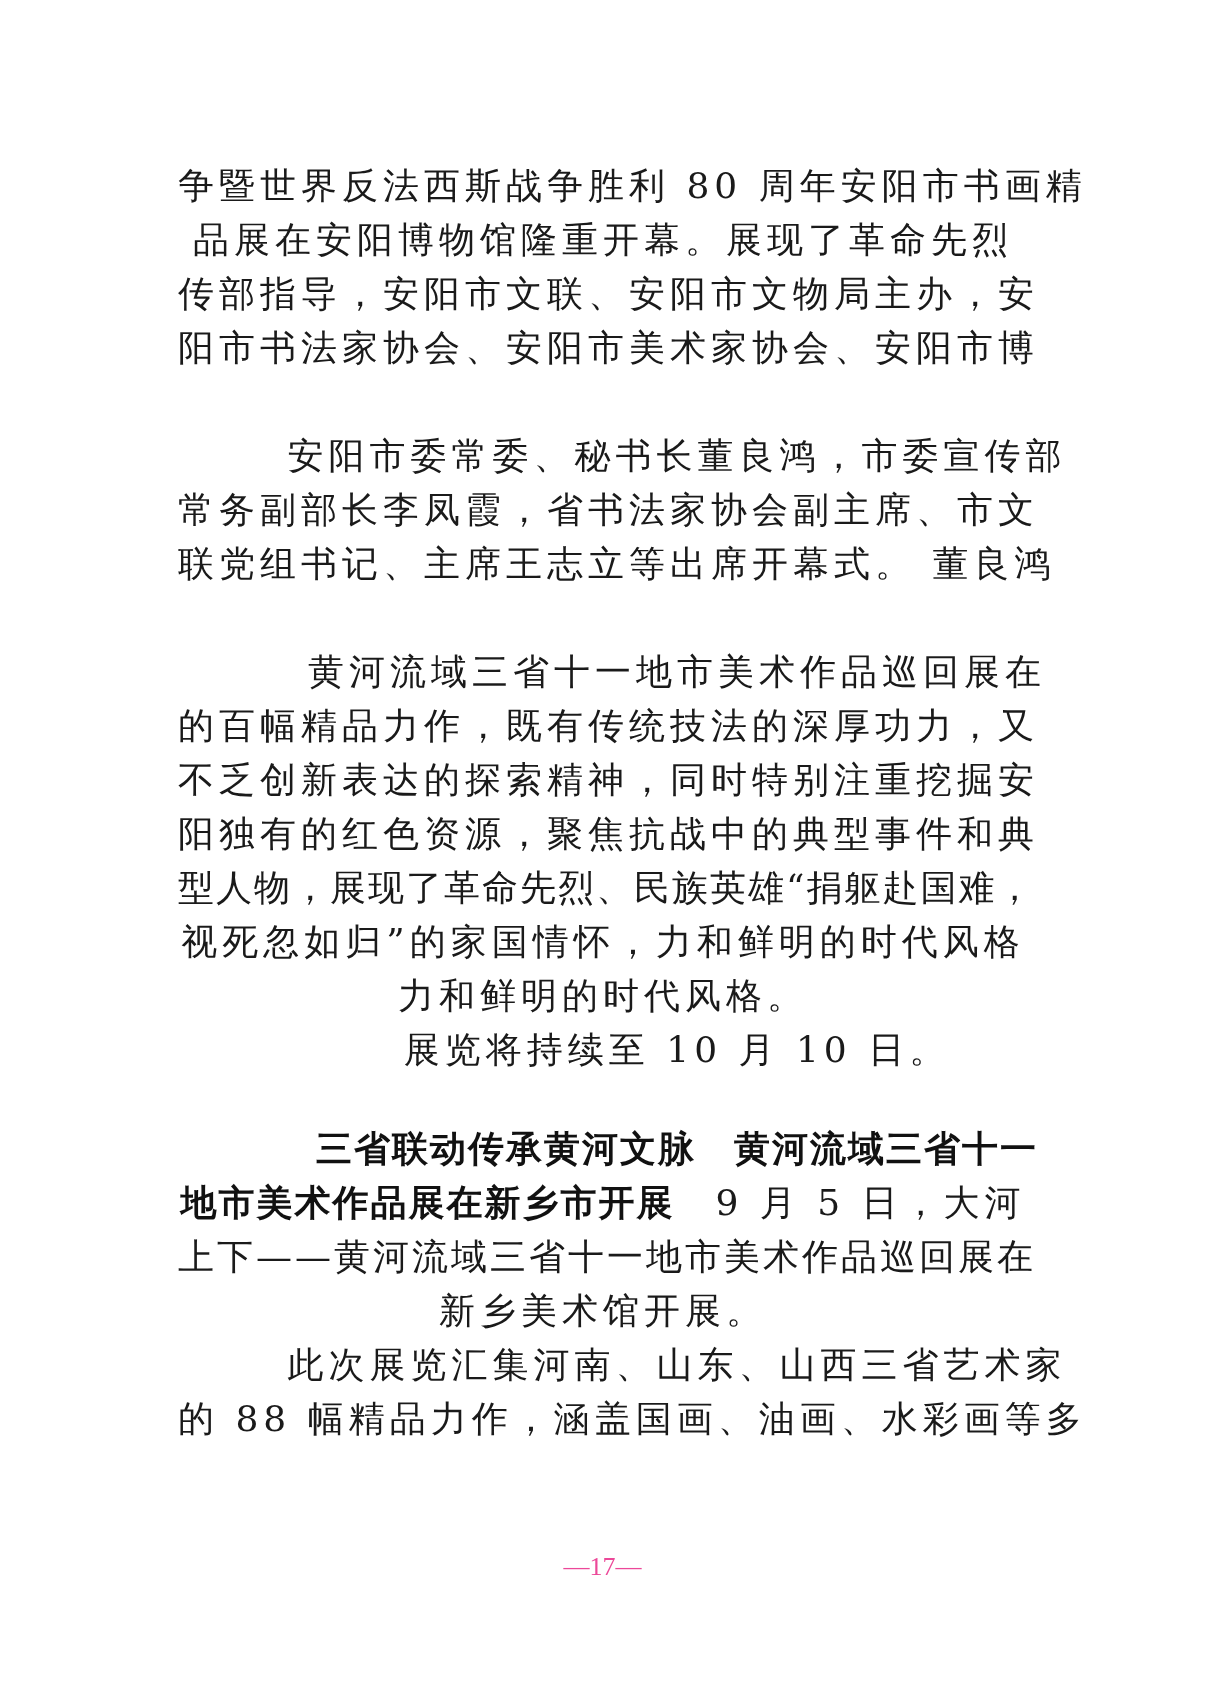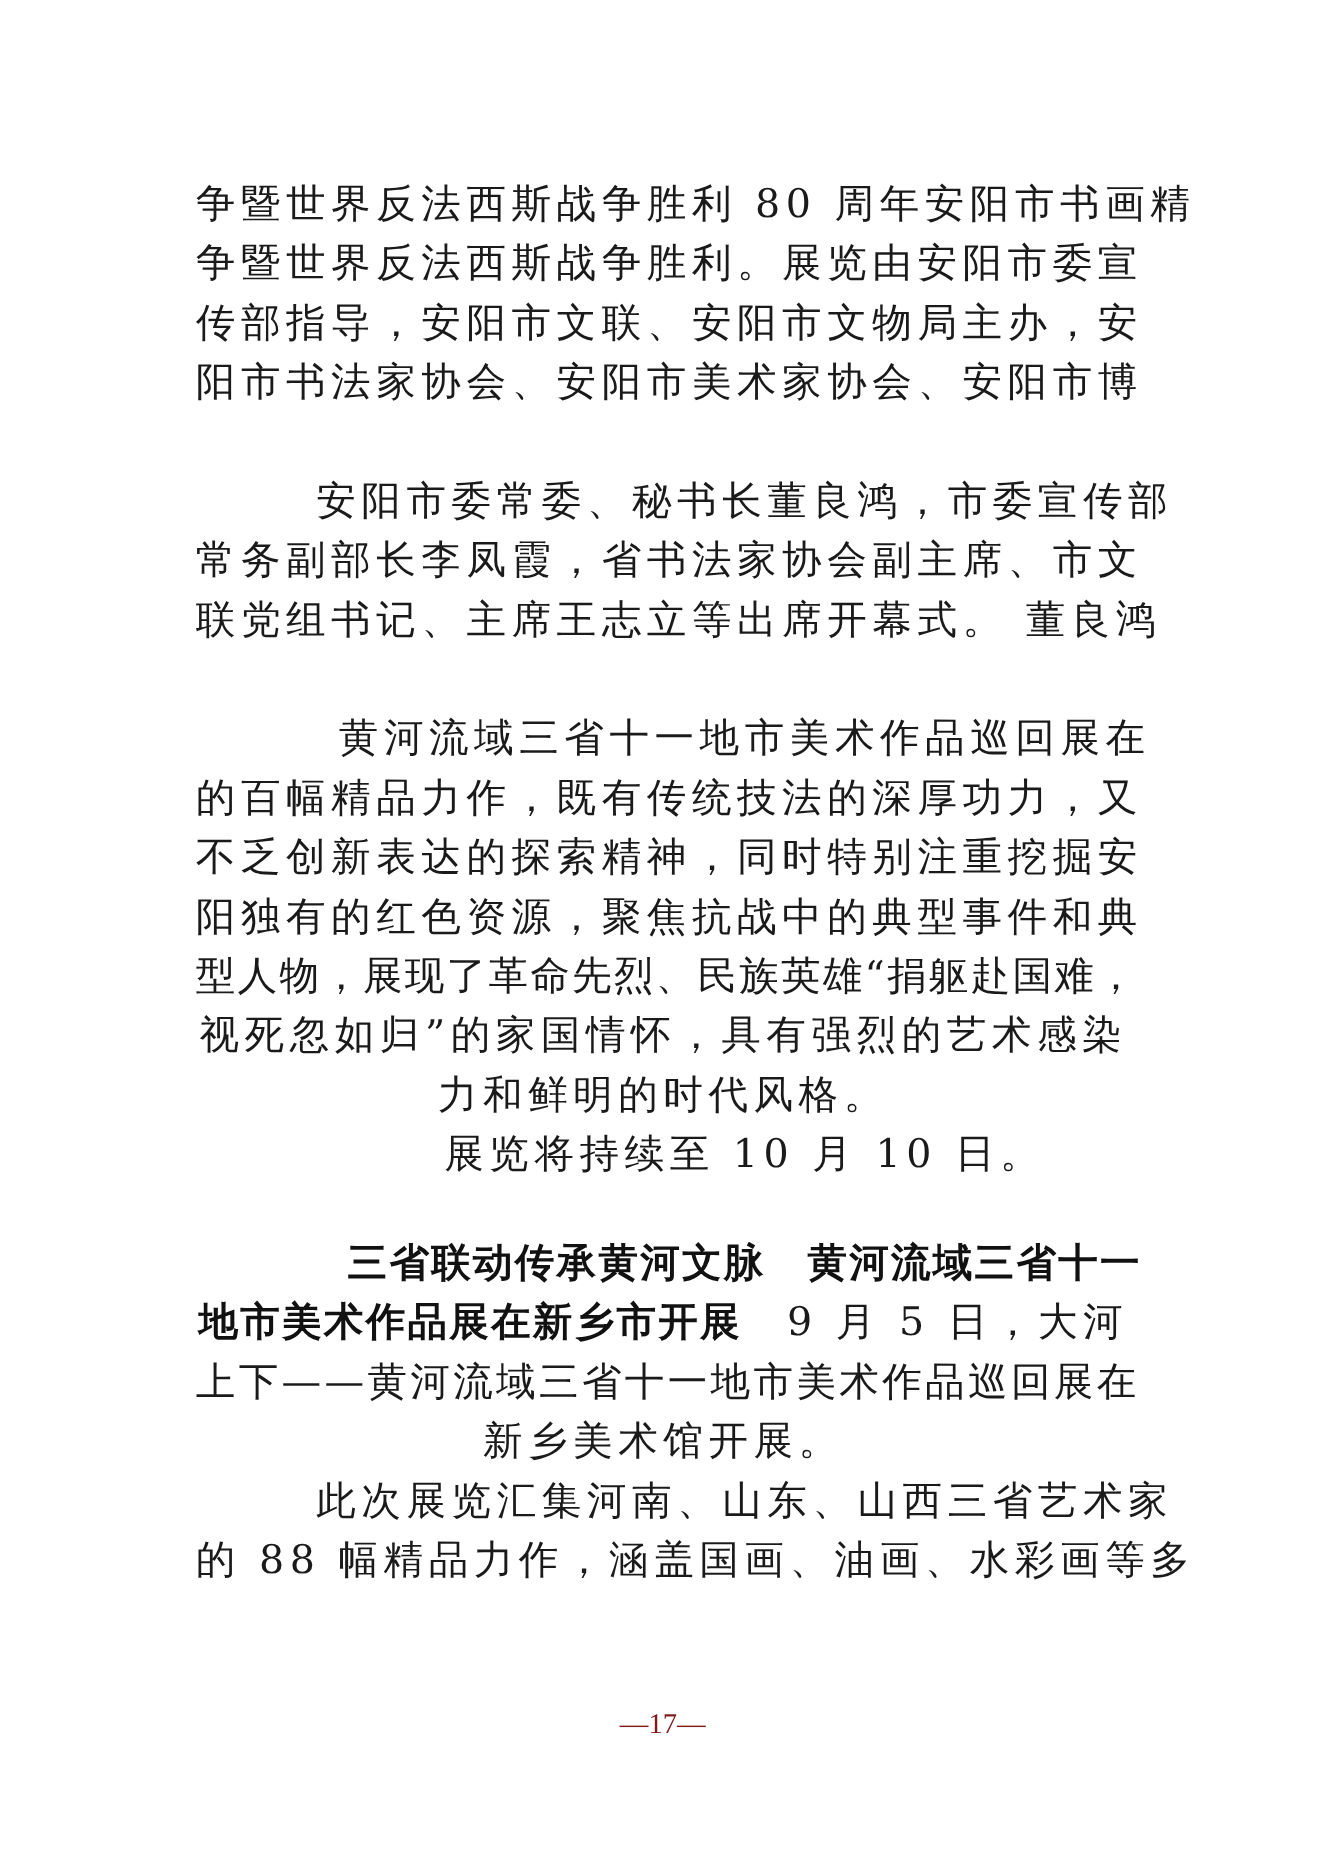--- a/index.html
+++ b/index.html
@@ -9,43 +9,43 @@
     position: absolute; left: 178px; width: 850px;
     font-family: "DejaVu Serif", "Liberation Serif", serif;
     font-size: 36px; line-height: 48px; color: #1a1a1a;
     white-space: nowrap; letter-spacing: 5px; text-align: center;
   }
   .line.indent { left: 252px; }
   .bold { font-family: "DejaVu Sans", "Liberation Sans", sans-serif; font-weight: bold; letter-spacing: 2px; color: #111; }
   .normal { font-weight: normal; }
   .pagenum {
     position: absolute; left: 0; width: 1205px; top: 1552px; text-align: center;
-    font-family: "Liberation Serif", "DejaVu Serif", serif; font-size: 26px; color: #7f1d1d;
+    font-family: "Liberation Serif", "DejaVu Serif", serif; font-size: 26px; color: #ec4899;
   }
 </style>
 </head>
 <body>
 
 <div class="page">
 
   <div class="line" style="top:162px">争暨世界反法西斯战争胜利 80 周年安阳市书画精</div>
-  <div class="line" style="top:216px">争暨世界反法西斯战争胜利。展览由安阳市委宣</div>
+  <div class="line" style="top:216px">品展在安阳博物馆隆重开幕。展现了革命先烈</div>
   <div class="line" style="top:270px">传部指导，安阳市文联、安阳市文物局主办，安</div>
   <div class="line" style="top:324px">阳市书法家协会、安阳市美术家协会、安阳市博</div>
 
   <div class="line indent" style="top:432px">安阳市委常委、秘书长董良鸿，市委宣传部</div>
   <div class="line" style="top:486px">常务副部长李凤霞，省书法家协会副主席、市文</div>
   <div class="line" style="top:540px">联党组书记、主席王志立等出席开幕式。 董良鸿</div>
 
   <div class="line indent" style="top:648px">黄河流域三省十一地市美术作品巡回展在</div>
   <div class="line" style="top:702px">的百幅精品力作，既有传统技法的深厚功力，又</div>
   <div class="line" style="top:756px">不乏创新表达的探索精神，同时特别注重挖掘安</div>
   <div class="line" style="top:810px">阳独有的红色资源，聚焦抗战中的典型事件和典</div>
   <div class="line" style="top:864px;letter-spacing:2px">型人物，展现了革命先烈、民族英雄“捐躯赴国难，</div>
-  <div class="line" style="top:918px">视死忽如归”的家国情怀，具有强烈的艺术感染</div>
+  <div class="line" style="top:918px">视死忽如归”的家国情怀，力和鲜明的时代风格</div>
   <div class="line" style="top:972px">力和鲜明的时代风格。</div>
 
   <div class="line indent" style="top:1026px">展览将持续至 10 月 10 日。</div>
 
   <div class="line indent bold" style="top:1125px">三省联动传承黄河文脉　黄河流域三省十一</div>
   <div class="line" style="top:1179px">
     <span class="bold">地市美术作品展在新乡市开展</span><span class="normal">　9 月 5 日，大河</span>
   </div>
   <div class="line" style="top:1233px;letter-spacing:3px">上下——黄河流域三省十一地市美术作品巡回展在</div>
   <div class="line" style="top:1287px">新乡美术馆开展。</div>

